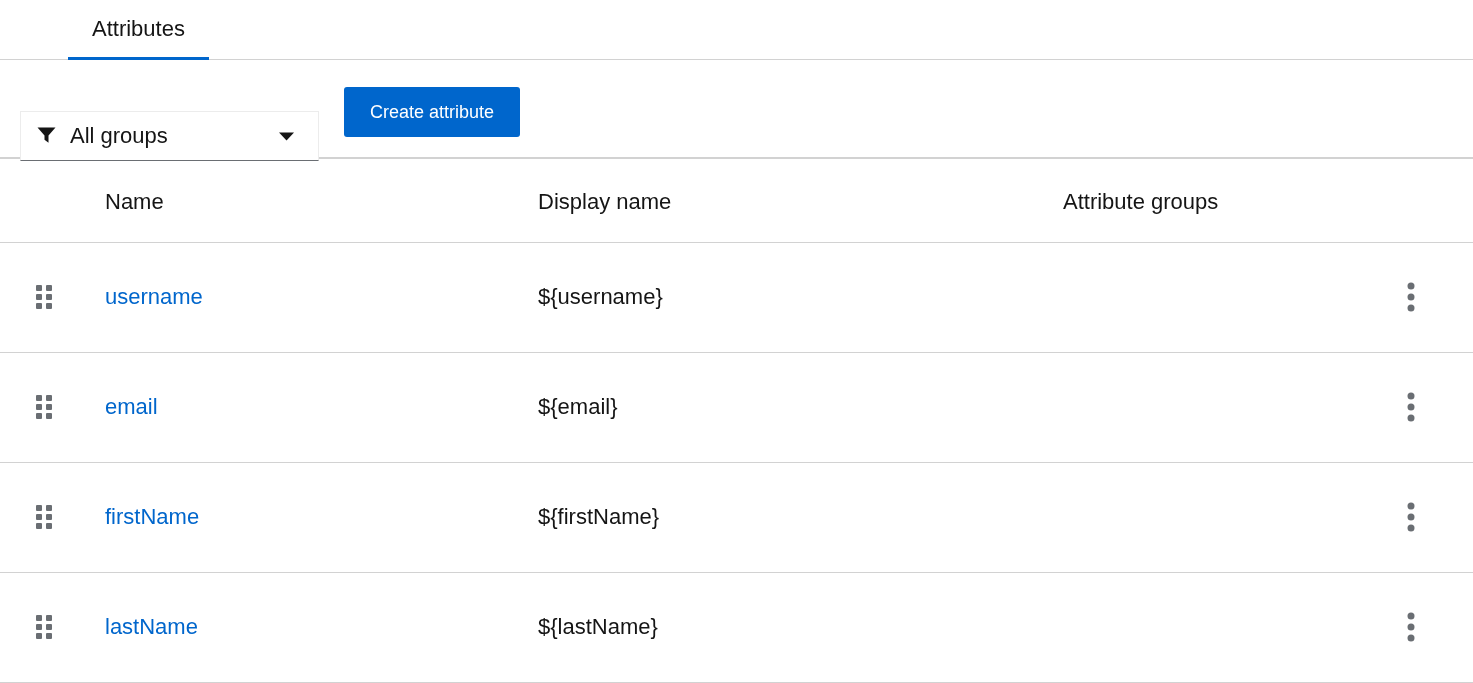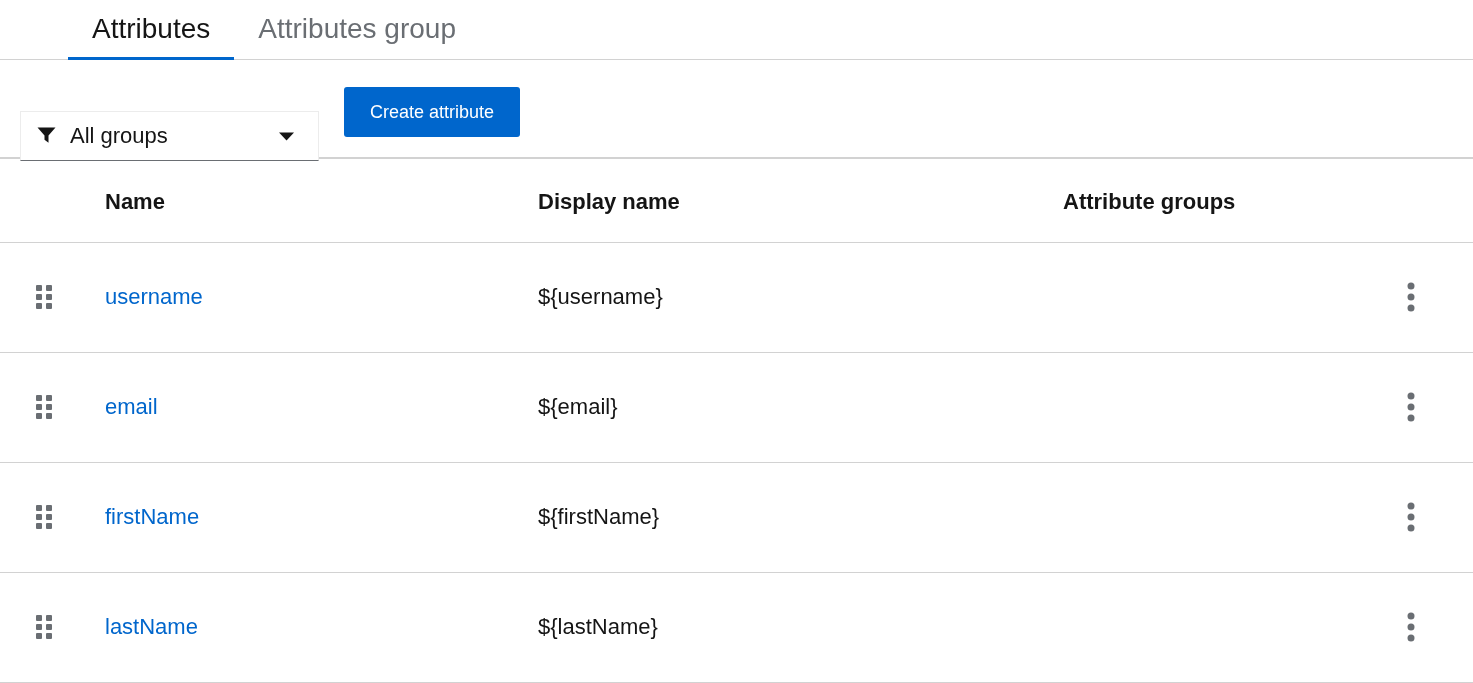--- a/index.html
+++ b/index.html
@@ -11,21 +11,21 @@
     --dropdown-border-bottom:#6a6e73;
   }
   *{box-sizing:border-box;margin:0;padding:0;}
   html,body{width:1473px;height:683px;overflow:hidden;background:#fff;
     font-family:"Liberation Sans","DejaVu Sans",sans-serif;color:var(--text-primary);}
 
   
   .tabbar{display:flex;align-items:stretch;height:60px;padding-left:68px;
     border-bottom:1px solid var(--border-light);background:#fff;}
   .tab{appearance:none;background:none;border:none;cursor:pointer;
-    display:flex;align-items:center;padding:0 24px;font-size:28px;
+    display:flex;align-items:center;padding:0 24px;font-size:22px;
     color:var(--text-secondary);border-bottom:3px solid transparent;margin-bottom:-1px;
     font-family:inherit;}
   .tab.active{color:var(--text-primary);border-bottom-color:var(--accent);}
 
   
   .toolbar{height:99px;display:flex;align-items:flex-start;gap:25px;
     padding:27px 0 0 20px;border-bottom:2px solid var(--border-light);background:#fff;}
   .select-toggle{appearance:none;background:#fff;cursor:pointer;font-family:inherit;
     width:299px;height:50px;display:flex;align-items:center;
     border:1px solid #ececec;border-bottom:1px solid var(--dropdown-border-bottom);
@@ -34,42 +34,39 @@
   .select-toggle .caret{margin-left:auto;display:flex;align-items:center;}
   .btn-primary{appearance:none;border:none;cursor:pointer;font-family:inherit;
     height:50px;padding:0 26px;background:var(--accent);color:#fff;font-size:18px;
     border-radius:3px;display:flex;align-items:center;}
 
   
   table{width:1473px;border-collapse:collapse;table-layout:fixed;background:#fff;}
   col.c-drag{width:84px;} col.c-name{width:433px;} col.c-display{width:525px;}
   col.c-group{width:338px;} col.c-kebab{width:93px;}
   thead th{height:83px;text-align:left;vertical-align:middle;font-size:22px;
-    font-weight:700;color:var(--text-primary);padding:4px 0 0 21px;
+    font-weight:400;color:var(--text-primary);padding:4px 0 0 21px;
     border-bottom:1px solid var(--border-light);}
   tbody td{height:110px;vertical-align:middle;font-size:22px;
     padding:0 0 0 21px;border-bottom:1px solid var(--border-light);color:var(--text-primary);}
   td.drag-cell{padding-left:36px;}
   td.kebab-cell{padding-left:0;}
   a.attr-link{color:var(--accent);text-decoration:none;cursor:pointer;}
   .icon-btn{appearance:none;background:none;border:none;cursor:pointer;
     display:flex;align-items:center;justify-content:center;}
   .drag-btn{width:16px;height:24px;padding:0;cursor:grab;}
   .kebab-btn{width:44px;height:44px;margin-left:9px;}
   svg{display:block;}
 </style>
 </head>
 <body>
 
 <nav class="tabbar">
   <button class="tab active">
     <span>Attributes</span>
-  </button>
-  <button class="tab">
-    <span>Attributes group</span>
   </button>
 </nav>
 
 <div class="toolbar">
   <button class="select-toggle">
     <span>
       <svg width="19" height="19" viewBox="0 0 19 19">
         <path d="M0.5 0.5 H18.5 L11.5 8.6 V15.8 L7.5 12.8 V8.6 Z" fill="#151515"></path>
       </svg>
     </span>

